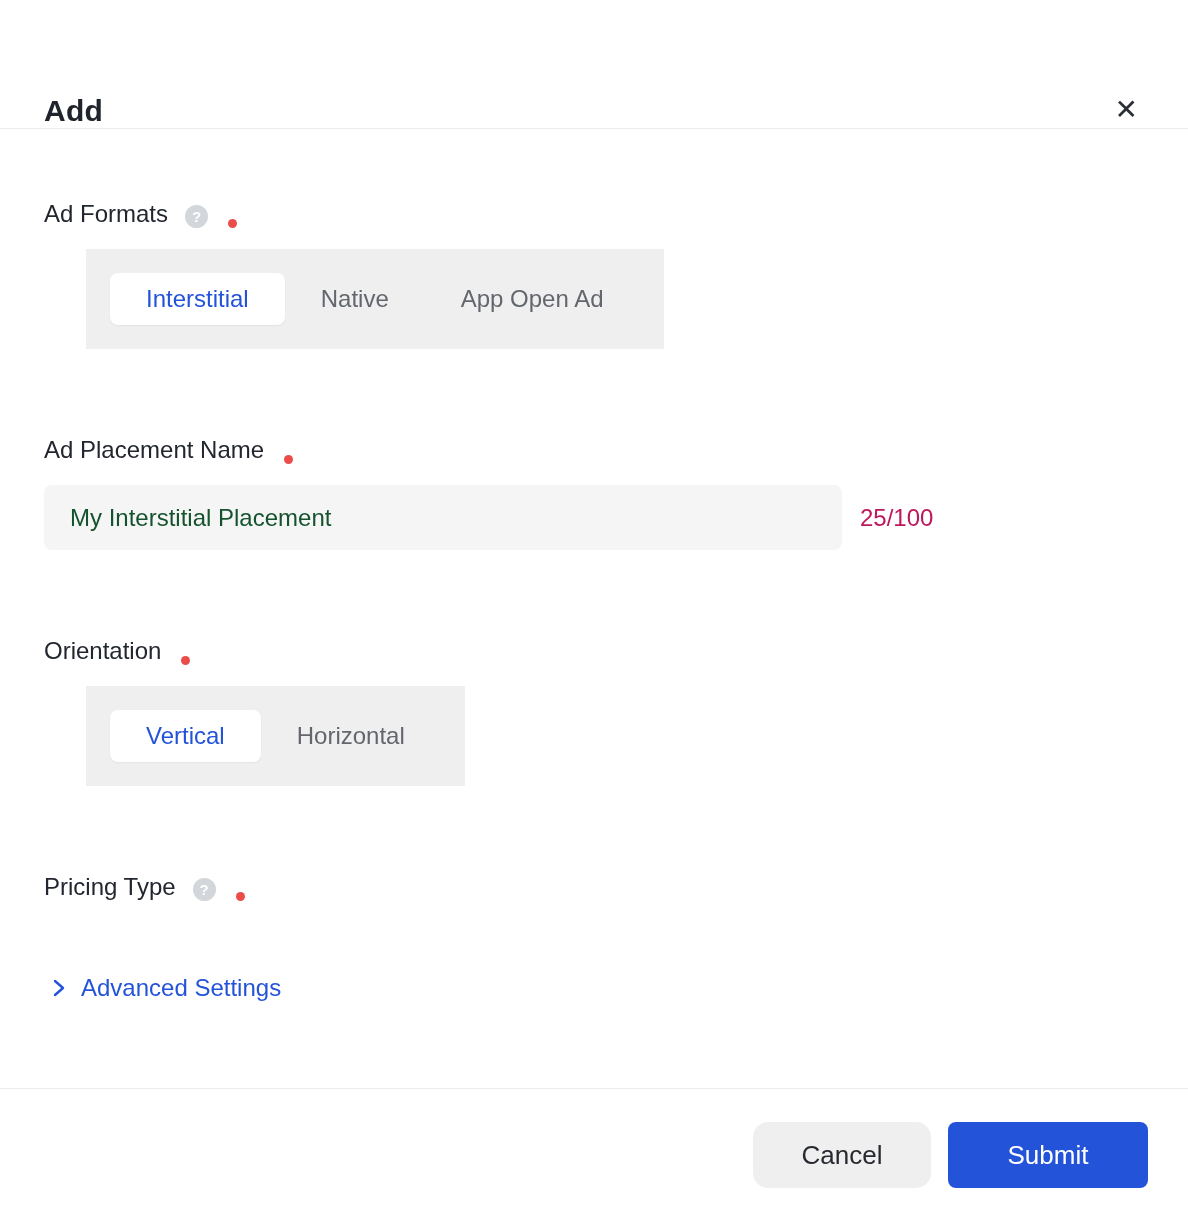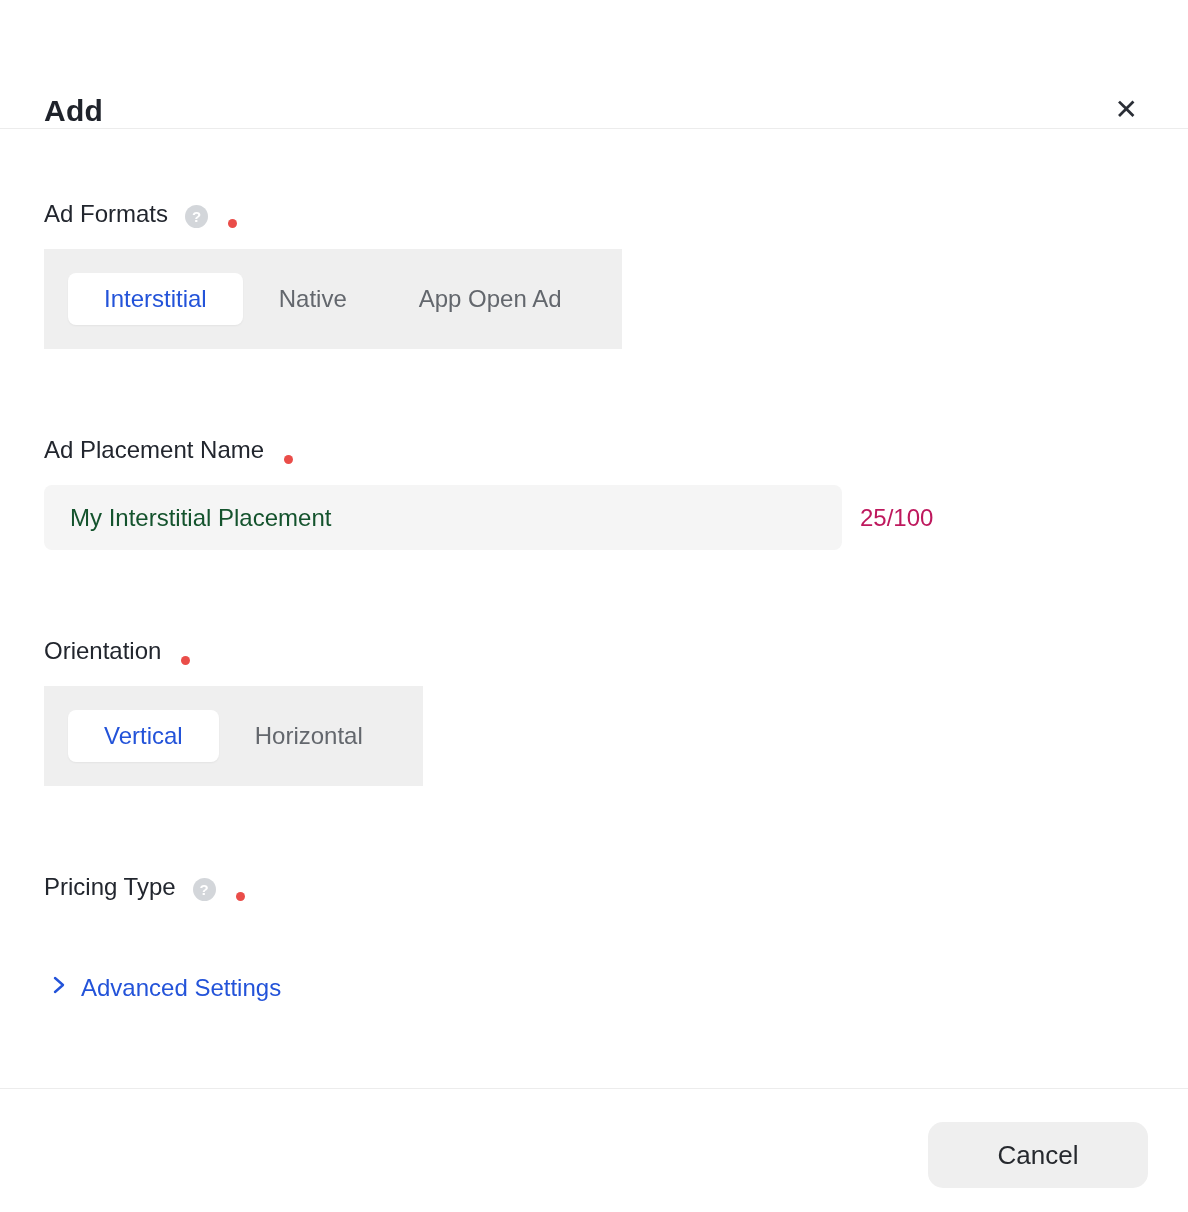--- a/index.html
+++ b/index.html
@@ -60,20 +60,21 @@
     background: #ea4d49;
     margin-left: 20px;
     margin-top: -4px;
   }
   
   .segmented {
     display: inline-flex; align-items: center;
     background: #efefef;
     border-radius: 0;
     padding: 24px;
+    margin-left: 42px;
   }
   .segment {
     height: 52px;
     display: flex; align-items: center; justify-content: center;
     padding: 0 36px;
     font-size: 24px; color: #63676d;
     border-radius: 8px;
     cursor: pointer;
     white-space: nowrap;
   }
@@ -92,21 +93,21 @@
     padding: 0 26px;
     font-size: 24px; color: #14532d;
     font-family: inherit;
   }
   .char-counter {
     font-size: 24px; color: #be185d;
     margin-left: 18px;
   }
   
   .advanced-link {
-    display: inline-flex; align-items: flex-start;
+    display: inline-flex; align-items: center;
     color: #2353d9; font-size: 24px;
     cursor: pointer;
     gap: 15px;
     margin-left: 8px;
   }
   .chevron-icon { display: flex; align-items: center; }
   
   .modal-footer {
     flex: 0 0 auto;
     border-top: 1px solid #ececec;
@@ -114,21 +115,21 @@
     gap: 17px;
     padding: 33px 40px 24px 40px;
   }
   .btn {
     height: 66px;
     border: none; border-radius: 8px;
     font-size: 26px; font-family: inherit;
     cursor: pointer;
   }
   .btn-cancel {
-    width: 220px;
+    width: 178px;
     background: #efefef; color: #26292e; border-radius: 15px;
   }
   .btn-submit {
     width: 200px;
     background: #2353d9; color: #ffffff;
   }
 </style>
 </head>
 <body>
 
@@ -195,15 +196,16 @@
           <polyline points="3,4 11,11 3,18" stroke="#2353d9" stroke-width="2.4" stroke-linecap="round" stroke-linejoin="round" fill="none"></polyline>
         </svg>
       </span>
       <span>Advanced Settings</span>
     </div>
 
   </div>
 
   <div class="modal-footer">
     <button class="btn btn-cancel">Cancel</button>
+    <button class="btn btn-submit">Submit</button>
   </div>
 
 </div>
 
 </body></html>

